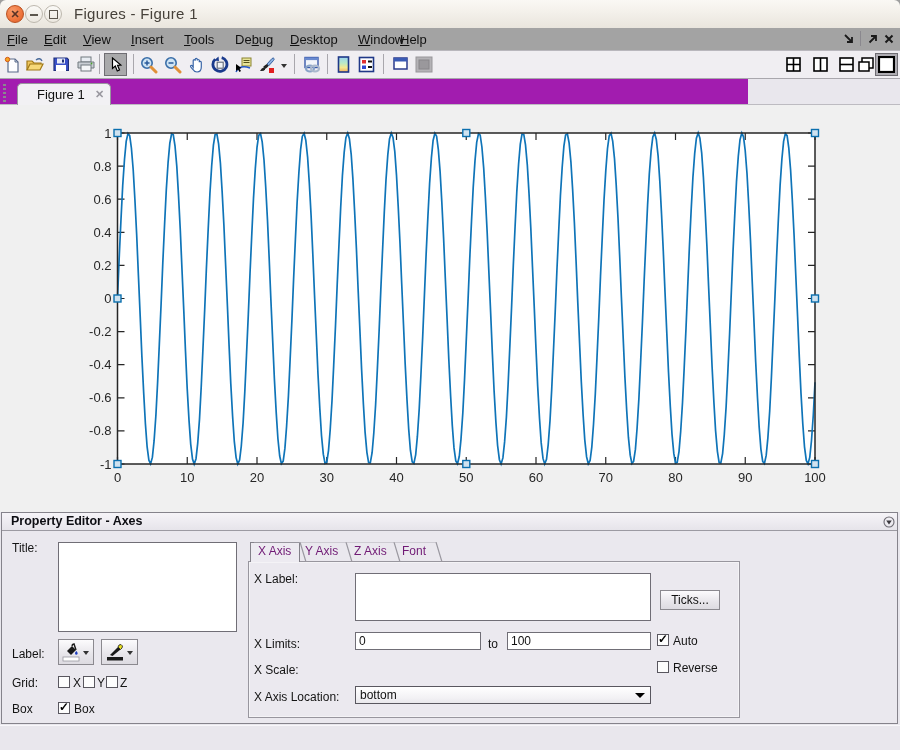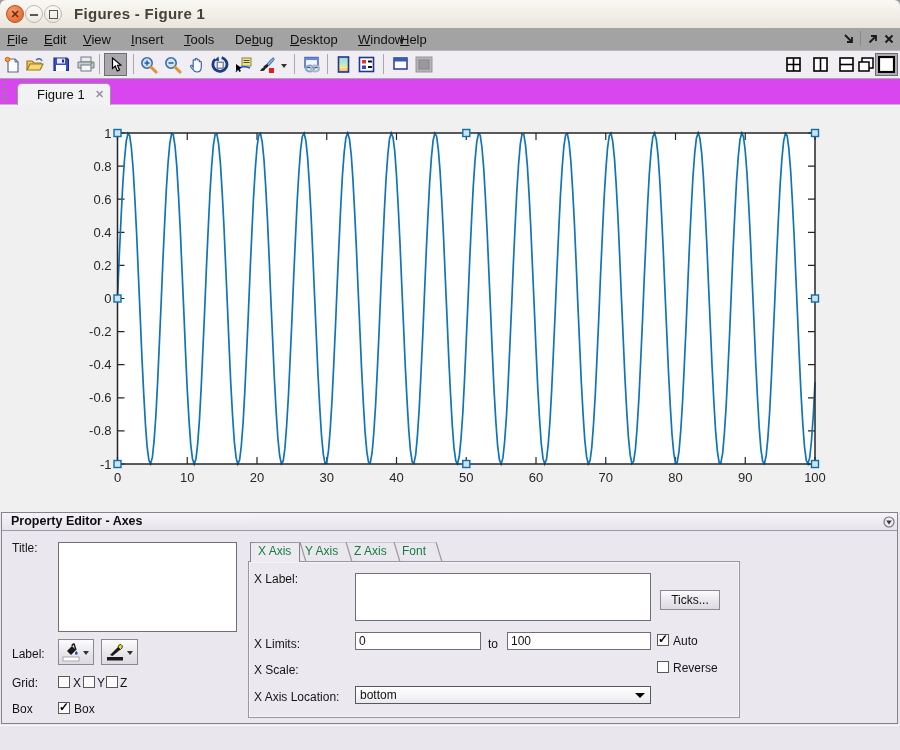--- a/index.html
+++ b/index.html
@@ -12,36 +12,36 @@
   border-bottom:1px solid #9f9a90;}
 .tbtn{position:absolute;top:5px;width:18px;height:18px;border-radius:50%;box-sizing:border-box;}
 #btn-close{left:6px;background:radial-gradient(circle at 35% 30%,#f99a68,#ef7840 55%,#e05f28);border:1px solid #b94f1e;}
 #btn-close:after{content:"✕";position:absolute;left:0;top:0;width:16px;height:16px;line-height:16px;
   text-align:center;font-size:11px;font-weight:bold;color:#5a3426;}
 #btn-min,#btn-max{background:linear-gradient(#fbfaf7,#ece8e0);border:1px solid #bdb8ae;}
 #btn-min{left:25px;}
 #btn-max{left:44px;}
 #btn-min:after{content:"";position:absolute;left:4px;top:8px;width:8px;height:2px;background:#5c574e;}
 #btn-max:after{content:"";position:absolute;left:4px;top:4px;width:7px;height:7px;border:1.5px solid #5c574e;}
-#title-text{position:absolute;left:74px;top:5px;font-size:15px;font-weight:bold;color:#46413a;letter-spacing:0.3px;}
+#title-text{position:absolute;left:74px;top:5px;font-size:15px;font-weight:normal;color:#46413a;letter-spacing:0.3px;}
 
 #menubar{left:0;top:28px;width:900px;height:22px;background:#a3a3a3;border-bottom:1px solid #b9b7bd;}
 .menu{position:absolute;top:4px;font-size:13px;color:#111;}
 .menu u{text-decoration:underline;}
 .mico{position:absolute;top:3px;}
 
 #toolbar{left:0;top:51px;width:900px;height:27px;background:#f0eef2;border-bottom:1px solid #a9a7ad;}
 .tsep{position:absolute;top:3px;width:1px;height:20px;background:#a9a7ad;}
 .ticon{position:absolute;top:5px;}
 #arrowbtn{position:absolute;left:104px;top:2px;width:23px;height:23px;background:#a9a9ab;
   border:1px solid #6f6d73;box-sizing:border-box;}
 #selbtn{position:absolute;left:875px;top:2px;width:23px;height:23px;background:#aeacb2;
   border:1px solid #6f6d73;box-sizing:border-box;}
 
-#tabrow{left:0;top:79px;width:900px;height:26px;background:#d946ef;}
+#tabrow{left:0;top:79px;width:748px;height:26px;background:#a21caf;}
 #tabline{position:absolute;left:0;top:25px;width:900px;height:1px;background:#bdbbc1;}
 #grip{position:absolute;left:3px;top:5px;width:3px;height:18px;
   background:repeating-linear-gradient(#8a888e 0 2px,transparent 2px 4px);}
 #tab1{position:absolute;left:17px;top:4px;width:94px;height:22px;background:#f2f1f4;
   border:1px solid #98969e;border-bottom:none;border-radius:5px 5px 0 0;box-sizing:border-box;}
 #tab1 .ttext{position:absolute;left:19px;top:3px;font-size:13px;color:#111;}
 #tab1 #tabx{position:absolute;left:77px;top:4px;font-size:11px;font-weight:bold;color:#9a98a0;}
 
 
 #figure{left:0;top:105px;width:900px;height:407px;background:#f0f0f0;}
@@ -57,21 +57,21 @@
 .cbox{position:absolute;width:12px;height:12px;background:#fdfdfd;border:1px solid #59575f;box-sizing:border-box;}
 .check{position:absolute;font-size:12px;font-weight:bold;color:#000;left:0px;top:-3px;}
 .combo{position:absolute;background:linear-gradient(#ffffff,#f2f1f4 70%,#e9e8ec);
   border:1px solid #59575f;box-sizing:border-box;font-size:12px;color:#111;}
 .combo span{position:absolute;left:4px;top:1px;}
 .carrow{position:absolute;right:5px;top:6px;width:0;height:0;
   border-left:5px solid transparent;border-right:5px solid transparent;border-top:5px solid #000;}
 .btn{position:absolute;background:linear-gradient(#fcfbfd,#e7e5ea 60%,#dddbe1);
   border:1px solid #8b898f;box-sizing:border-box;font-size:12px;color:#111;text-align:center;}
 
-.ptab{position:absolute;font-size:12px;color:#15803d;}
+.ptab{position:absolute;font-size:12px;color:#701a75;}
 #groupbox{position:absolute;left:246px;top:48px;width:492px;height:157px;
   border:1px solid #98969e;box-shadow:inset 0 0 0 1px #f4f3f6;background:#ebe9ef;box-sizing:border-box;}
 #statusbar{left:0;top:725px;width:900px;height:25px;background:#e9e7ed;border-top:1px solid #f8f7fa;}
 </style>
 </head>
 <body>
 <div style="position:absolute;left:0;top:0;width:10px;height:10px;background:#9e9e9e"></div>
 <div style="position:absolute;right:0;top:0;width:10px;height:10px;background:#9e9e9e"></div>
 <div class="abs" id="titlebar">
   <div class="tbtn" id="btn-close"></div>

